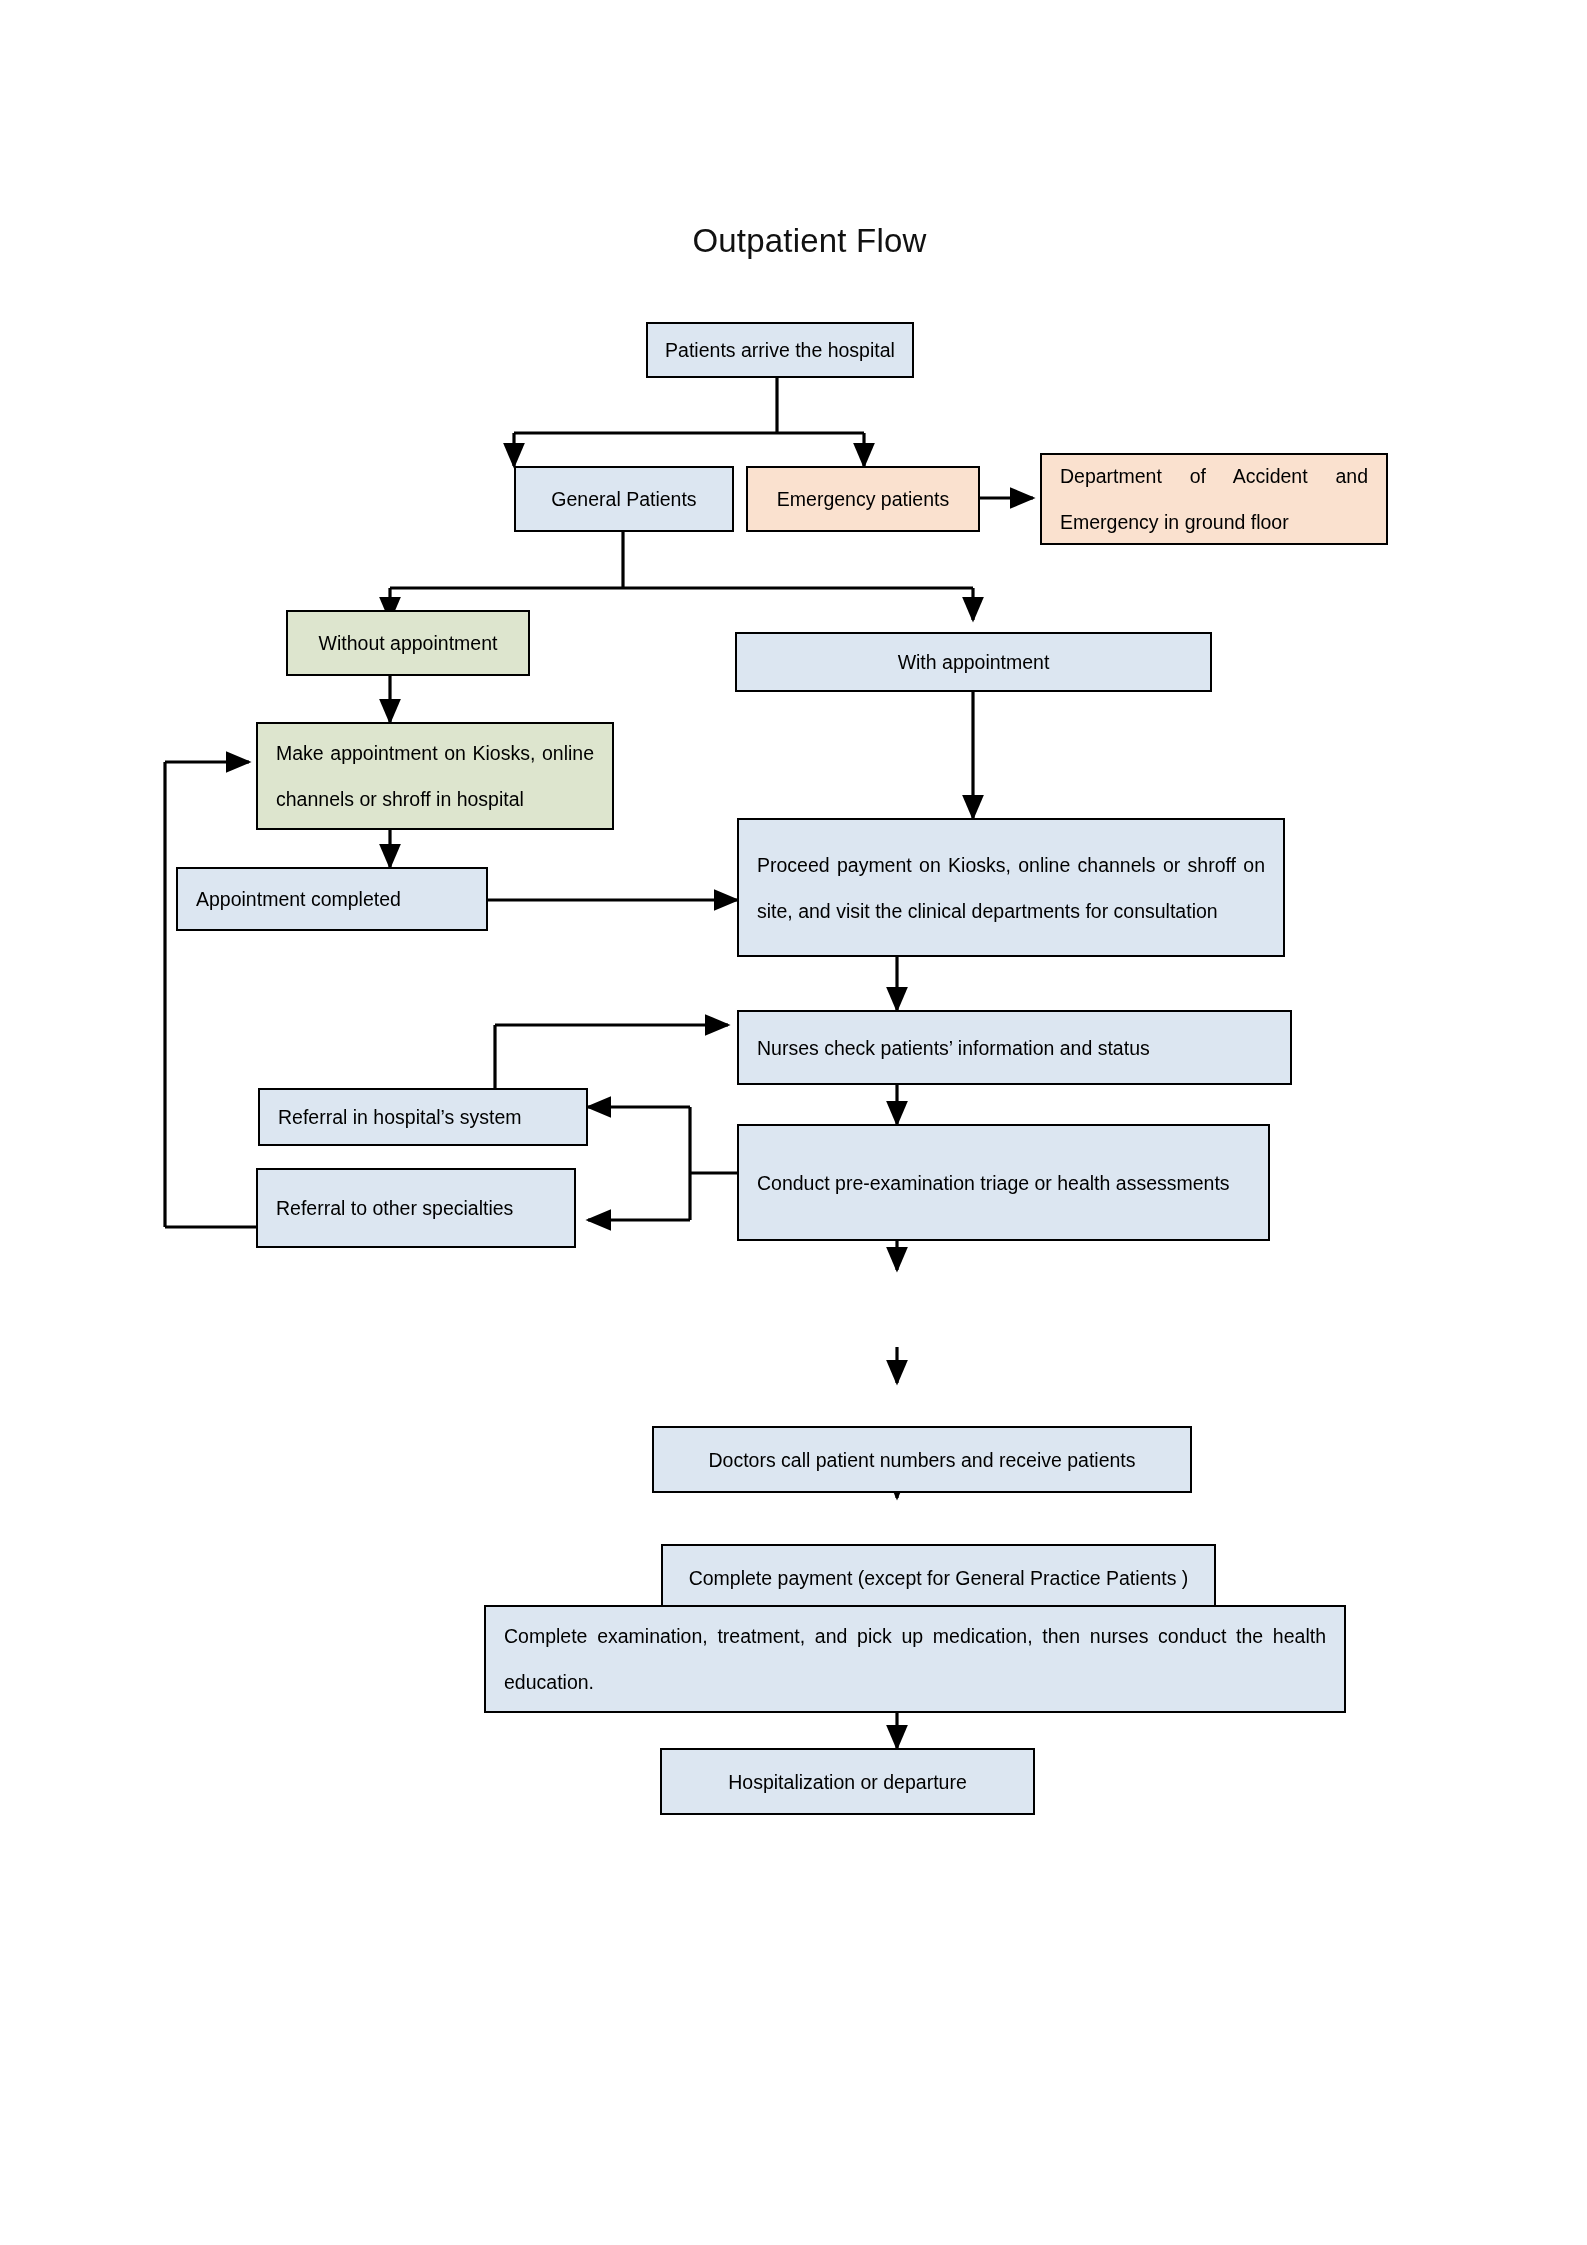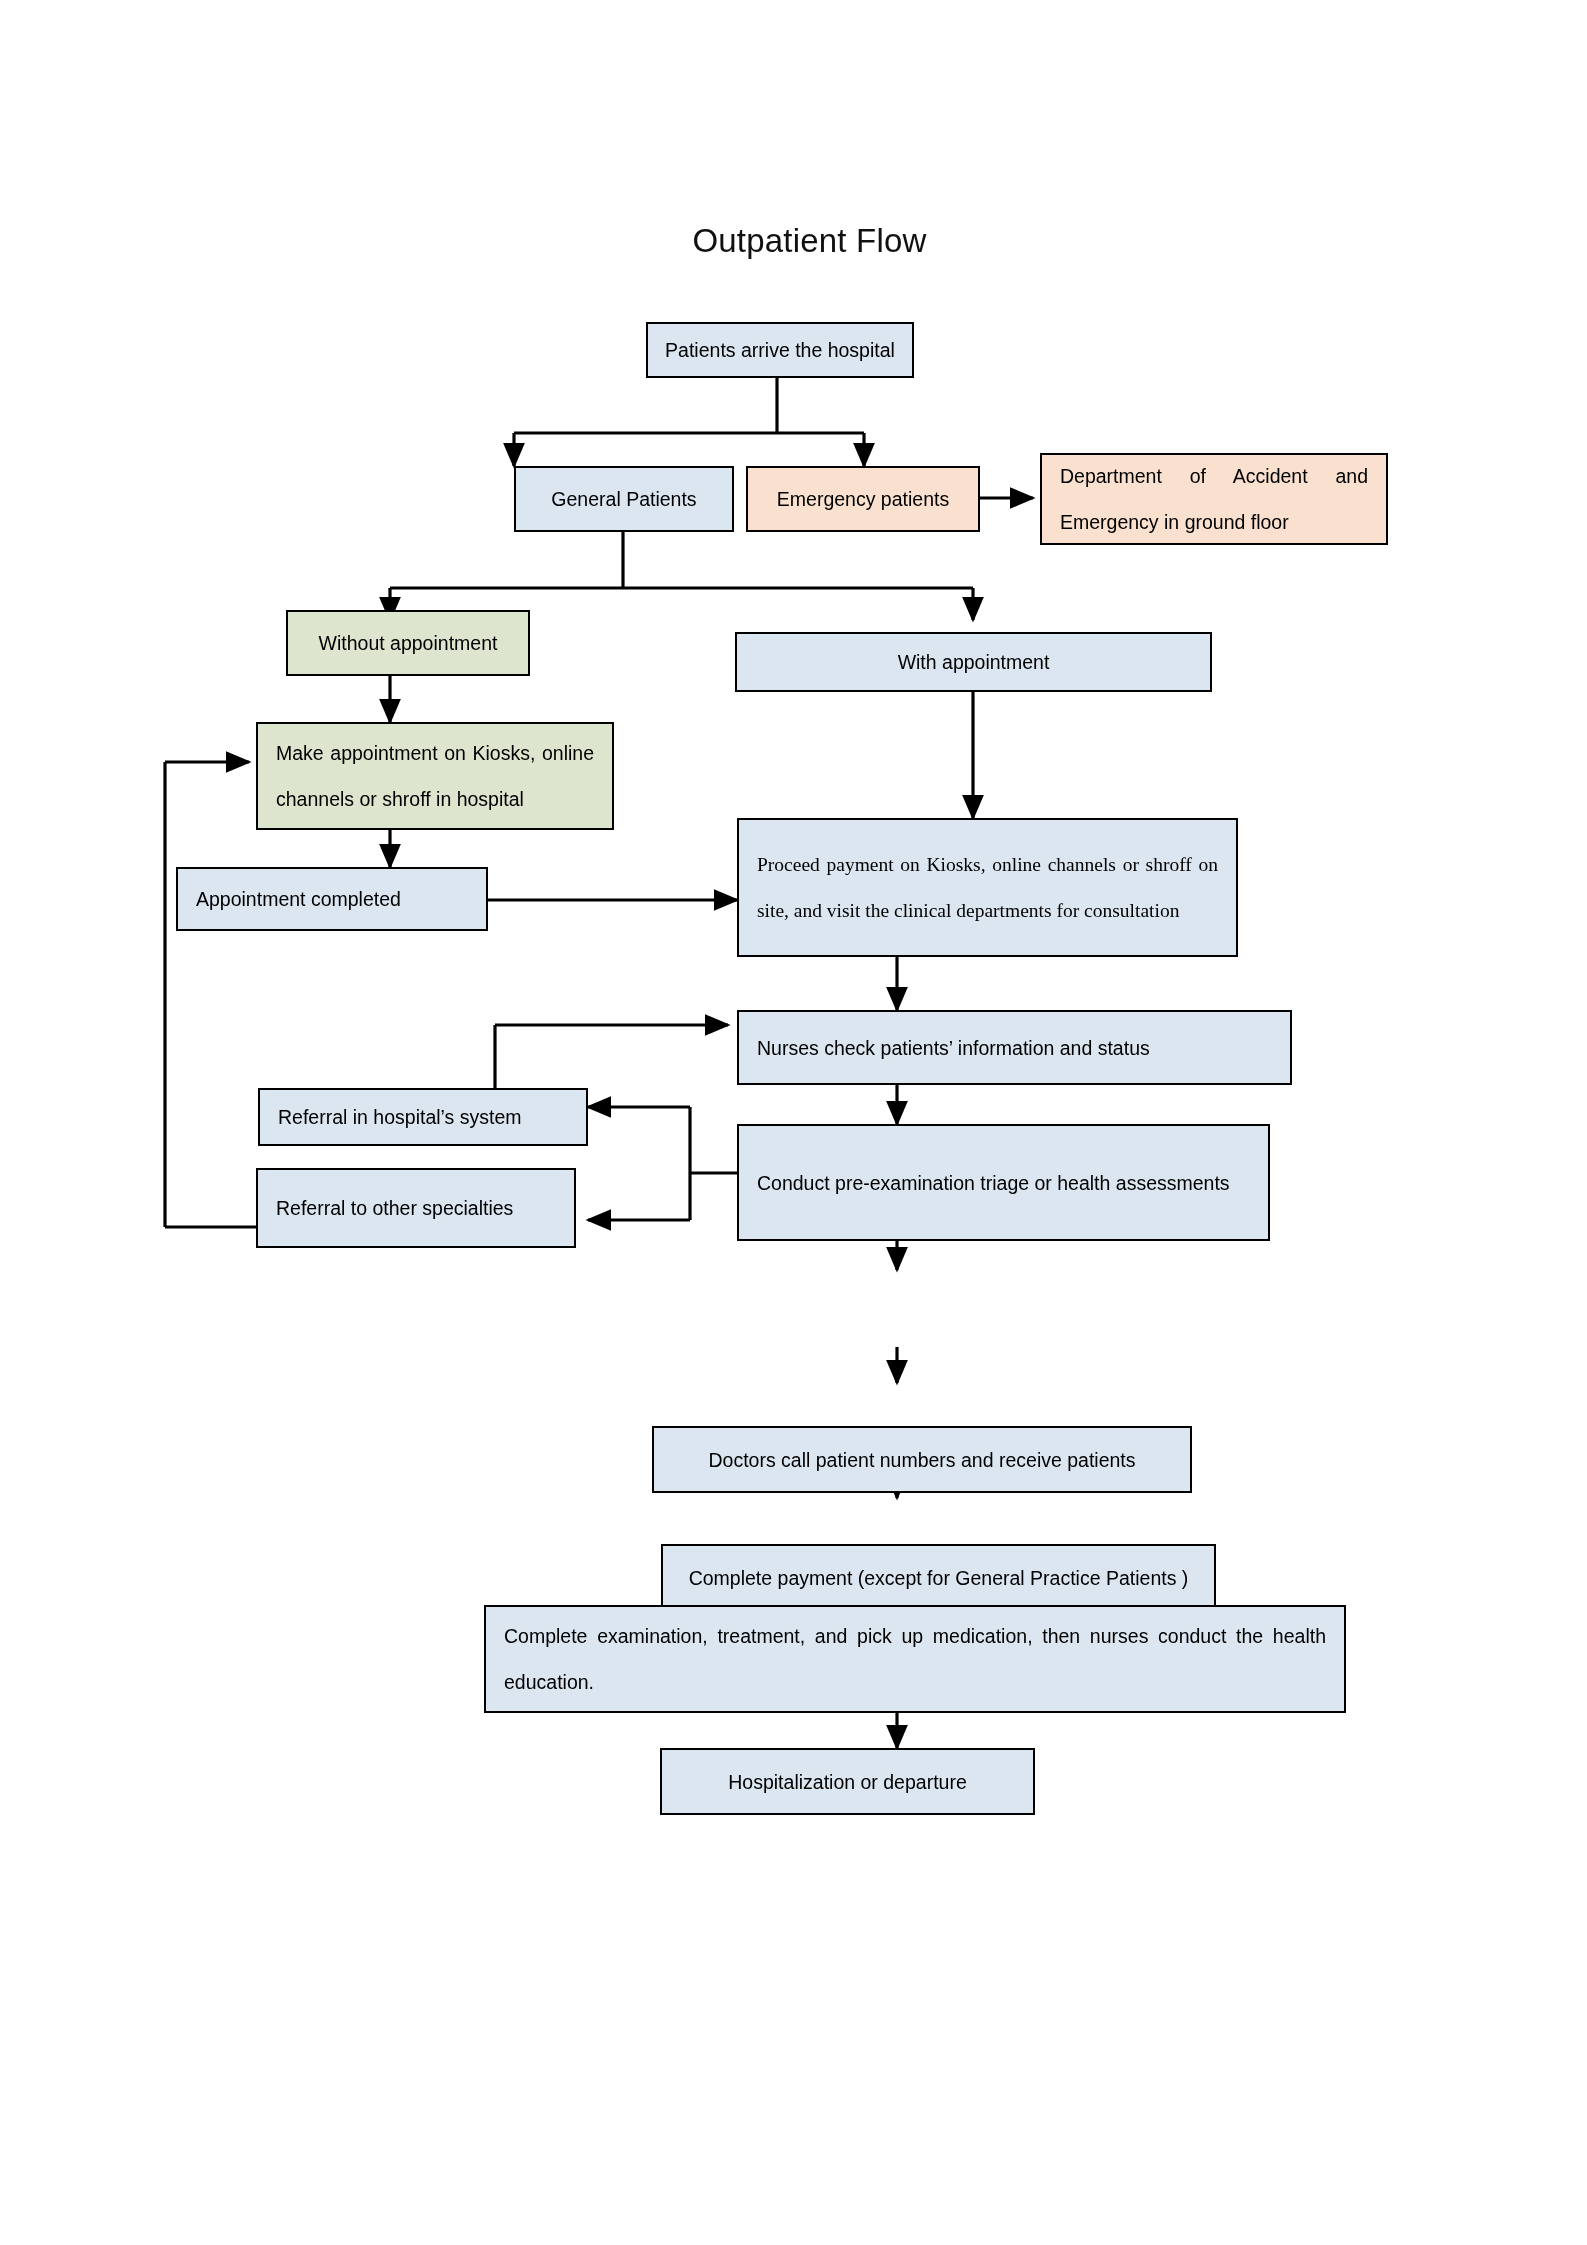--- a/index.html
+++ b/index.html
@@ -105,21 +105,21 @@
   </div>
 
   <div class="node green c-just" style="left:256px;top:722px;width:358px;height:108px;">
     <div class="txt">Make appointment on Kiosks, online channels or shroff in hospital</div>
   </div>
 
   <div class="node blue c-left" style="left:176px;top:867px;width:312px;height:64px;">
     <div class="txt">Appointment completed</div>
   </div>
 
-  <div class="node blue c-just" style="left:737px;top:818px;width:501px;height:139px;font-family:Liberation Serif, serif;">
+  <div class="node blue c-just" style="left:737px;top:818px;width:548px;height:139px;">
     <div class="txt">Proceed payment on Kiosks, online channels or shroff on site, and visit the clinical departments for consultation</div>
   </div>
 
   <div class="node blue c-left" style="left:737px;top:1010px;width:555px;height:75px;">
     <div class="txt">Nurses check patients’ information and status</div>
   </div>
 
   <div class="node blue c-left" style="left:258px;top:1088px;width:330px;height:58px;">
     <div class="txt">Referral in hospital’s system</div>
   </div>

